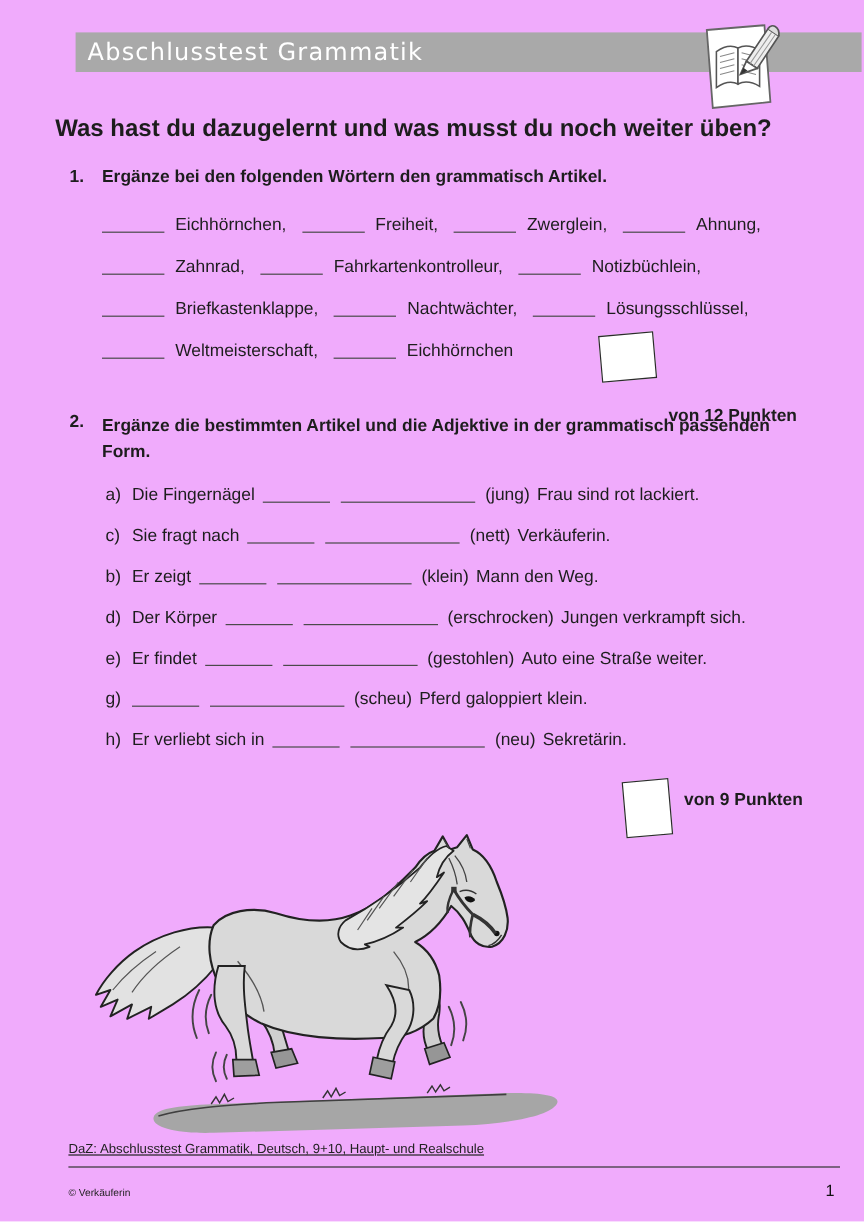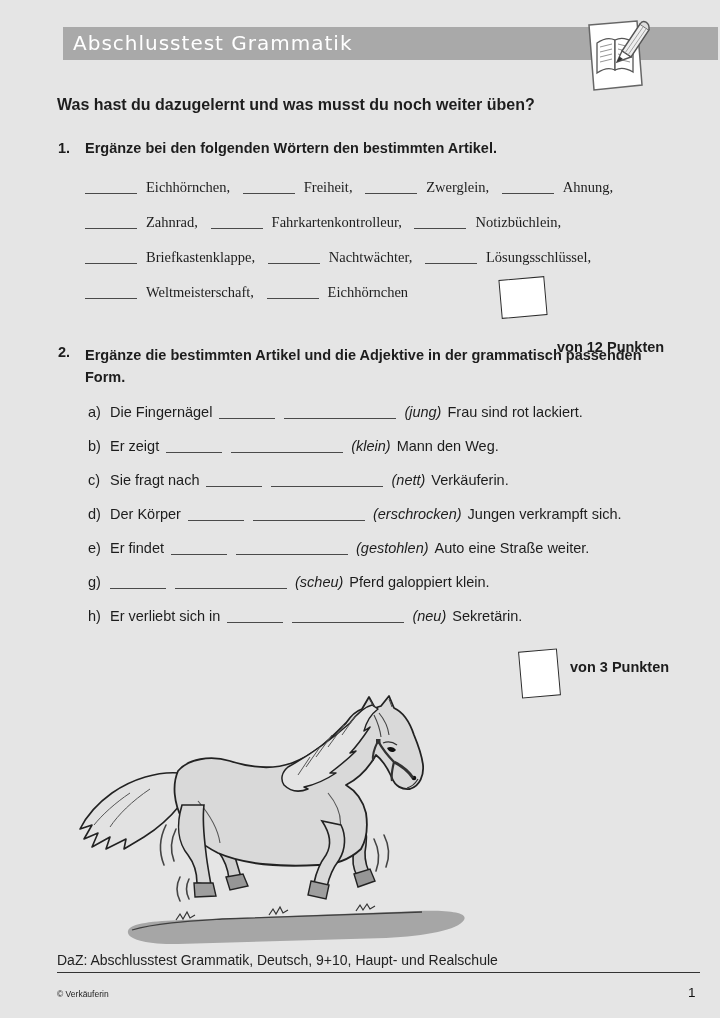--- a/index.html
+++ b/index.html
@@ -1,59 +1,59 @@
 <!DOCTYPE html>
 <html style="--bar-color: #a9a9a9; --text-color: #1d1d1d; --blank-color: #4a4a4a; --horse-body: #d9d9d9; --horse-shadow: #a6a6a6;"><head>
 <meta charset="utf-8">
 <style>
   html,body{margin:0;padding:0;background:#fff;}
-  .page{position:relative;width:720px;height:1018px;background:#e5e5e5;overflow:hidden;
+  .page{position:relative;width:720px;height:1018px;background:#f0abfc;overflow:hidden;
         font-family:"Liberation Sans",sans-serif;color:var(--text-color,#1d1d1d);font-size:14.5px;}
   
   .bar{position:absolute;left:63px;top:27px;width:655px;height:33px;background:var(--bar-color,#a9a9a9);}
   .bar-title{display:block;padding-left:10px;line-height:32px;color:#fff;font-size:20px;
              font-family:"DejaVu Sans",sans-serif;letter-spacing:1px;}
   .hdr-icon{position:absolute;left:583px;top:11px;width:68px;height:82px;}
   
-  .page-title{position:absolute;left:57px;top:96px;font-size:16px;font-weight:700;}
+  .page-title{position:absolute;left:46px;top:96px;font-size:20px;font-weight:700;}
   
   .task-head{position:absolute;display:flex;font-weight:700;}
   .task-head .num{width:27px;flex:none;}
   #task1-head{left:58px;top:140px;width:612px;}
   #task2-head{left:58px;top:344px;width:610px;}
   #task2-head .txt{line-height:22px;}
   .t1lines{position:absolute;left:85px;top:166px;white-space:nowrap;}
-  .t1line{height:35px;padding-top:11px;box-sizing:border-box;font-family:Liberation Serif, serif;}
+  .t1line{height:35px;padding-top:11px;box-sizing:border-box;}
   .blank{display:inline-block;height:14px;border-bottom:1.4px solid var(--blank-color,#4a4a4a);
          transform:translateY(2px);}
   .t1line .blank{width:52px;margin-right:9px;}
   .t1line .w{margin-right:9px;}
   .items{position:absolute;left:88px;top:402px;white-space:nowrap;}
   .item{height:34px;}
   .item .letter{display:inline-block;width:22px;}
   .item .pre{margin-right:7px;}
   .item .pre:empty{display:none;margin:0;}
   .item .blank.short{width:56px;margin-right:9px;}
   .item .blank.long{width:112px;margin-right:8px;}
-  .item .adj{font-style:italic;margin-right:6px;}
+  .item .adj{margin-right:6px;}
   
   .points{position:absolute;}
   .pbox{position:absolute;background:#fff;border:1.7px solid #2b2b2b;}
   #p1{left:500px;top:276px;width:200px;height:48px;}
   #p1 .pbox{left:0;top:2px;width:44px;height:37px;transform:rotate(-5deg);}
   #p2{left:520px;top:648px;width:190px;height:50px;}
   #p2 .pbox{left:0;top:2px;width:37px;height:45px;transform:rotate(-5deg);}
   .plabel{position:absolute;font-weight:700;white-space:nowrap;}
   #p1 .plabel{left:57px;top:15px;margin-top:48px;}
   #p2 .plabel{left:50px;top:11px;}
   
   .horse{position:absolute;left:70px;top:693px;width:420px;height:270px;}
   
   .foot-rule{position:absolute;left:57px;top:972px;width:643px;border-top:1.2px solid #333;}
-  .foot-l1{position:absolute;left:57px;top:952px;font-size:14px;color:#222;}
+  .foot-l1{position:absolute;left:57px;top:952px;font-size:11px;color:#222;text-decoration:underline;}
   .foot-l2{position:absolute;left:57px;top:989px;font-size:8.5px;color:#222;}
   .foot-page{position:absolute;left:688px;top:985px;font-size:13.5px;color:#111;}
 </style>
 </head>
 <body>
 
 <div class="page">
 
   <div class="bar">
     <span class="bar-title">Abschlusstest Grammatik</span>
@@ -73,21 +73,21 @@
       <polygon points="34,51 36.5,45.5 40,48" fill="#333"></polygon>
       <path d="M57,13 C60,8 67,11 66,19" fill="#ddd" stroke="#555" stroke-width="1.4"></path>
       <path d="M42,42 L60,16 M45,44 L63,18" stroke="#999" stroke-width="0.9"></path>
     </g>
   </svg>
 
   <div class="page-title">Was hast du dazugelernt und was musst du noch weiter üben?</div>
 
   <div class="task-head" id="task1-head">
     <span class="num">1.</span>
-    <span class="txt">Ergänze bei den folgenden Wörtern den bestimmten Artikel.</span>
+    <span class="txt">Ergänze bei den folgenden Wörtern den grammatisch Artikel.</span>
   </div>
 
   <div class="t1lines">
     <div class="t1line">
       <span class="blank"></span><span class="w">Eichhörnchen,</span>
       <span class="blank"></span><span class="w">Freiheit,</span>
       <span class="blank"></span><span class="w">Zwerglein,</span>
       <span class="blank"></span><span class="w">Ahnung,</span>
     </div>
     <div class="t1line">
@@ -114,42 +114,42 @@
   <div class="task-head" id="task2-head">
     <span class="num">2.</span>
     <span class="txt">Ergänze die bestimmten Artikel und die Adjektive in der grammatisch passenden Form.</span>
   </div>
 
   <div class="items">
     <div class="item">
       <span class="letter">a)</span><span class="pre">Die Fingernägel</span><span class="blank short"></span><span class="blank long"></span><span class="adj">(jung)</span><span class="post">Frau sind rot lackiert.</span>
     </div>
     <div class="item">
+      <span class="letter">c)</span><span class="pre">Sie fragt nach</span><span class="blank short"></span><span class="blank long"></span><span class="adj">(nett)</span><span class="post">Verkäuferin.</span>
+    </div>
+    <div class="item">
       <span class="letter">b)</span><span class="pre">Er zeigt</span><span class="blank short"></span><span class="blank long"></span><span class="adj">(klein)</span><span class="post">Mann den Weg.</span>
-    </div>
-    <div class="item">
-      <span class="letter">c)</span><span class="pre">Sie fragt nach</span><span class="blank short"></span><span class="blank long"></span><span class="adj">(nett)</span><span class="post">Verkäuferin.</span>
     </div>
     <div class="item">
       <span class="letter">d)</span><span class="pre">Der Körper</span><span class="blank short"></span><span class="blank long"></span><span class="adj">(erschrocken)</span><span class="post">Jungen verkrampft sich.</span>
     </div>
     <div class="item">
       <span class="letter">e)</span><span class="pre">Er findet</span><span class="blank short"></span><span class="blank long"></span><span class="adj">(gestohlen)</span><span class="post">Auto eine Straße weiter.</span>
     </div>
     <div class="item">
       <span class="letter">g)</span><span class="blank short"></span><span class="blank long"></span><span class="adj">(scheu)</span><span class="post">Pferd galoppiert klein.</span>
     </div>
     <div class="item">
       <span class="letter">h)</span><span class="pre">Er verliebt sich in</span><span class="blank short"></span><span class="blank long"></span><span class="adj">(neu)</span><span class="post">Sekretärin.</span>
     </div>
   </div>
 
   <div class="points" id="p2">
     <span class="pbox"></span>
-    <span class="plabel">von 3 Punkten</span>
+    <span class="plabel">von 9 Punkten</span>
   </div>
 
   <svg class="horse" viewBox="0 0 420 270">
 
     <path d="M58,238 C60,230 84,228 112,227 L348,218 C382,217 398,220 394,227 C388,237 356,243 316,245 L108,251 C76,252 56,246 58,238 Z" fill="#a6a6a6"></path>
     <path d="M62,237 C86,230 122,228 152,226 L352,219" fill="none" stroke="#3f3f3f" stroke-width="1.3"></path>
     <g stroke="#333" stroke-width="1.2" fill="none">
       <path d="M106,227 l4,-6 l3,5 l4,-7 l3,6 l5,-3"></path>
       <path d="M199,222 l4,-6 l3,5 l4,-7 l3,6 l5,-3"></path>
       <path d="M286,218 l4,-6 l3,5 l4,-6 l3,5 l5,-3"></path>

